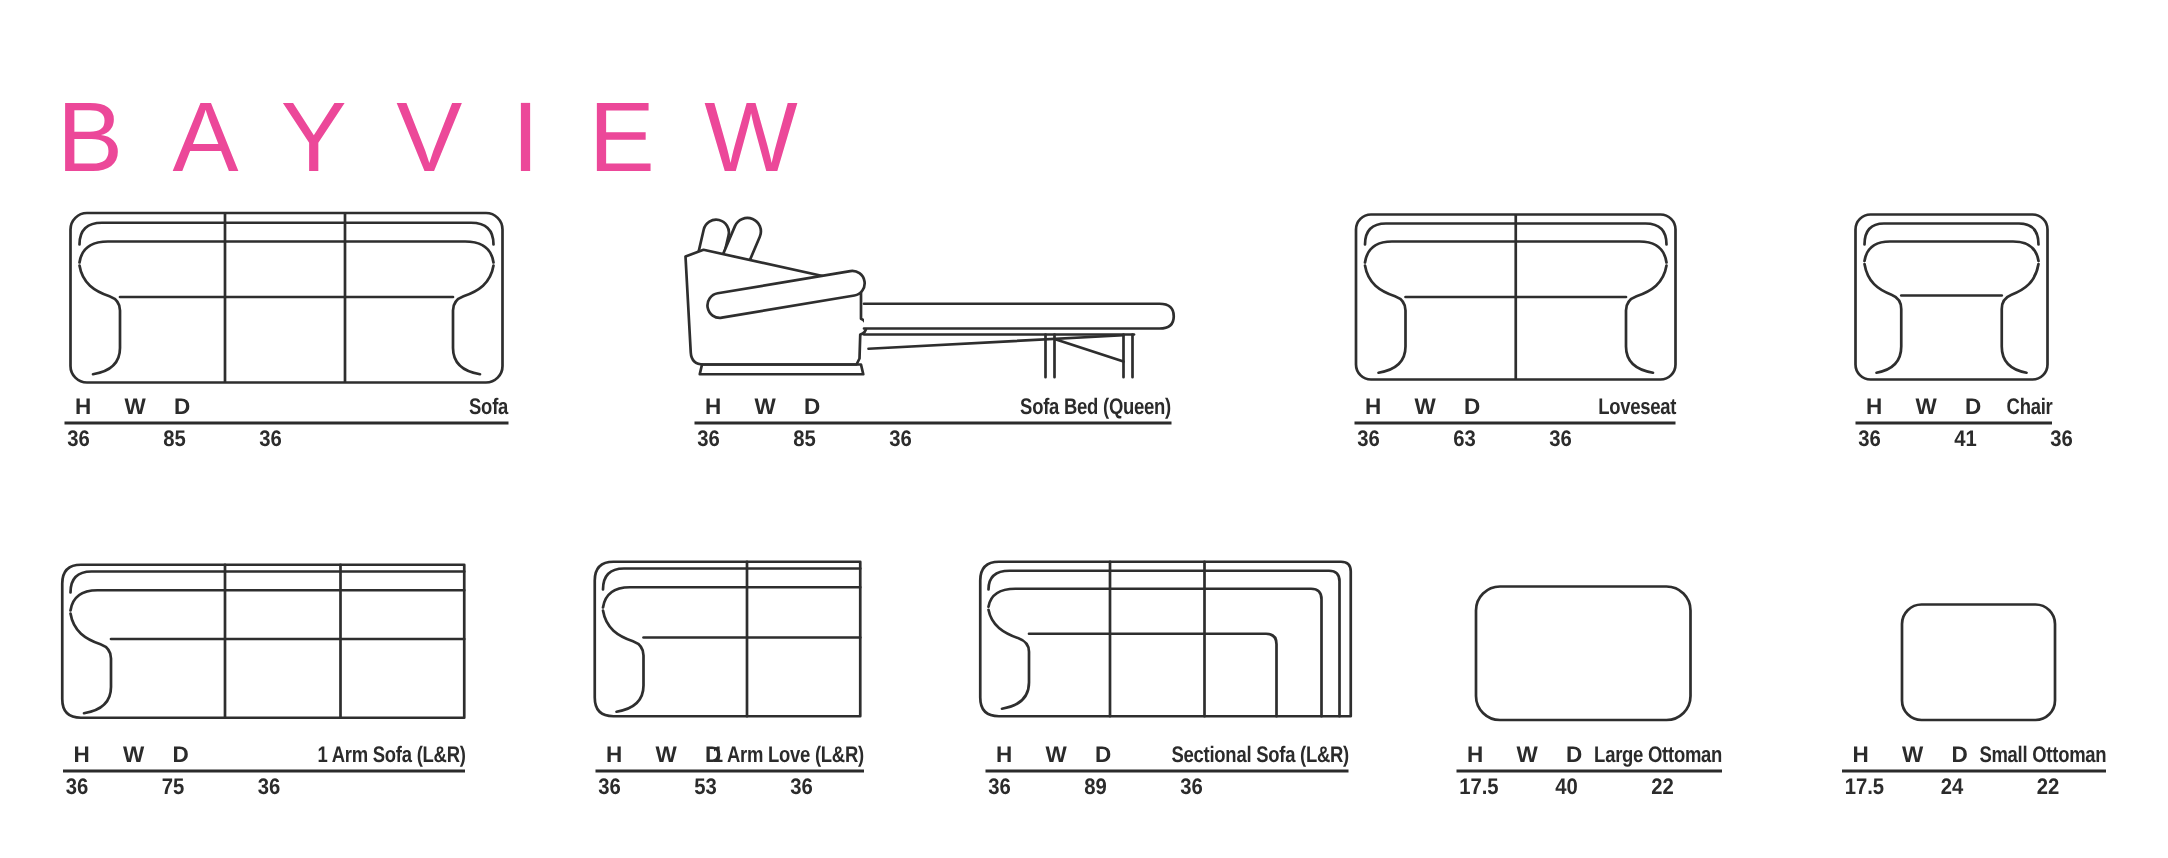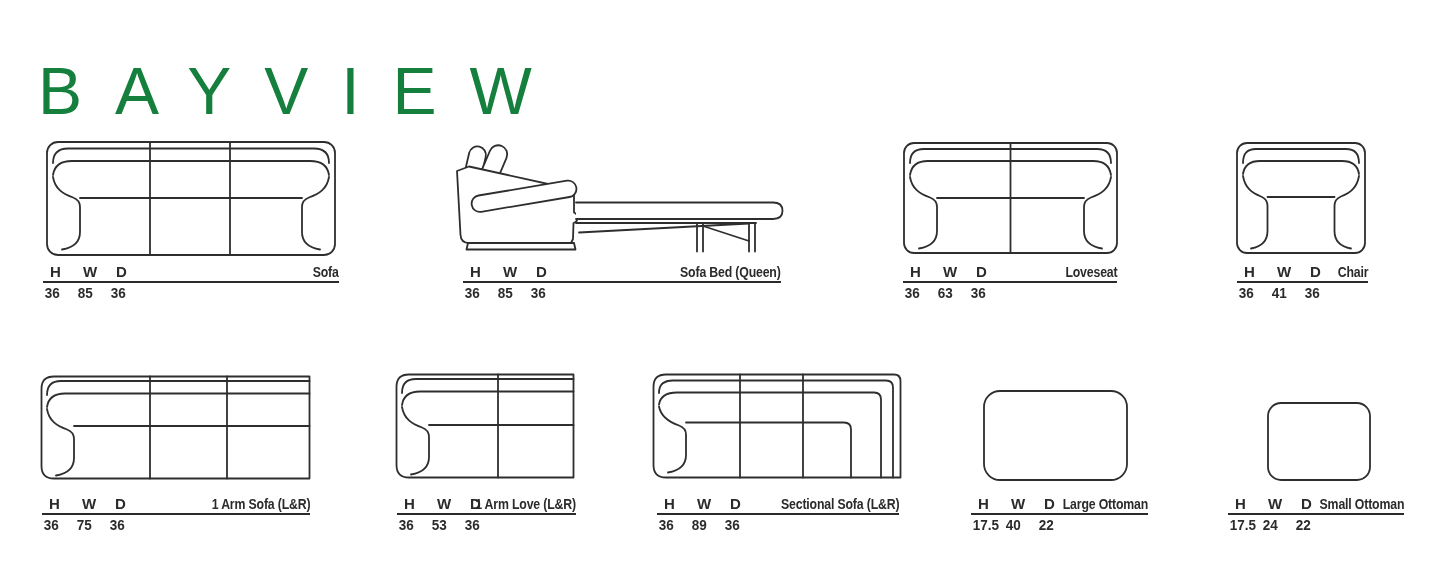--- a/index.html
+++ b/index.html
@@ -4,21 +4,21 @@
 <style>
   html,body{margin:0;padding:0;}
   body{
     width:1445px;height:572px;position:relative;overflow:hidden;
     background:#ffffff;
     font-family:"Liberation Sans",sans-serif;
   }
   .page-title{
     position:absolute;left:38px;top:14px;
     font-size:66px;line-height:1;font-weight:300;
-    letter-spacing:33px;color:#15803d;white-space:nowrap;
+    letter-spacing:33px;color:#ec4899;white-space:nowrap;
   }
   .product{position:absolute;}
   .drawing{position:absolute;}
   .drawing svg{display:block;overflow:visible;}
   .drawing path,.drawing rect,.drawing line{
     fill:none;stroke:#2e2e2e;stroke-width:1.8;
     stroke-linecap:round;stroke-linejoin:round;
   }
   .drawing .filled{fill:#ffffff;}
   .spec{
@@ -28,21 +28,21 @@
     position:relative;display:flex;align-items:flex-end;
     border-bottom:2px solid #2b2b2b;padding-bottom:2px;height:15px;
     line-height:14px;
   }
   .spec-col{flex:none;width:33px;padding-left:7px;box-sizing:border-box;}
   .spec-name{
     position:absolute;right:0;bottom:2px;white-space:nowrap;
     transform:scaleX(0.82);transform-origin:100% 50%;
     letter-spacing:-0.2px;
   }
-  .spec-vals{display:flex;padding-top:3px;line-height:14px;}
+  .spec-vals{display:flex;padding-top:3px;line-height:14px;gap:31px;}
   .spec-val{flex:none;width:33px;padding-left:2px;box-sizing:border-box;
     transform:scaleX(0.9);transform-origin:0 50%;}
 </style>
 </head>
 <body>
 
 <h1 class="page-title">BAYVIEW</h1>
 
 <section class="product">
   <div class="drawing" style="left:46px;top:141px;">

